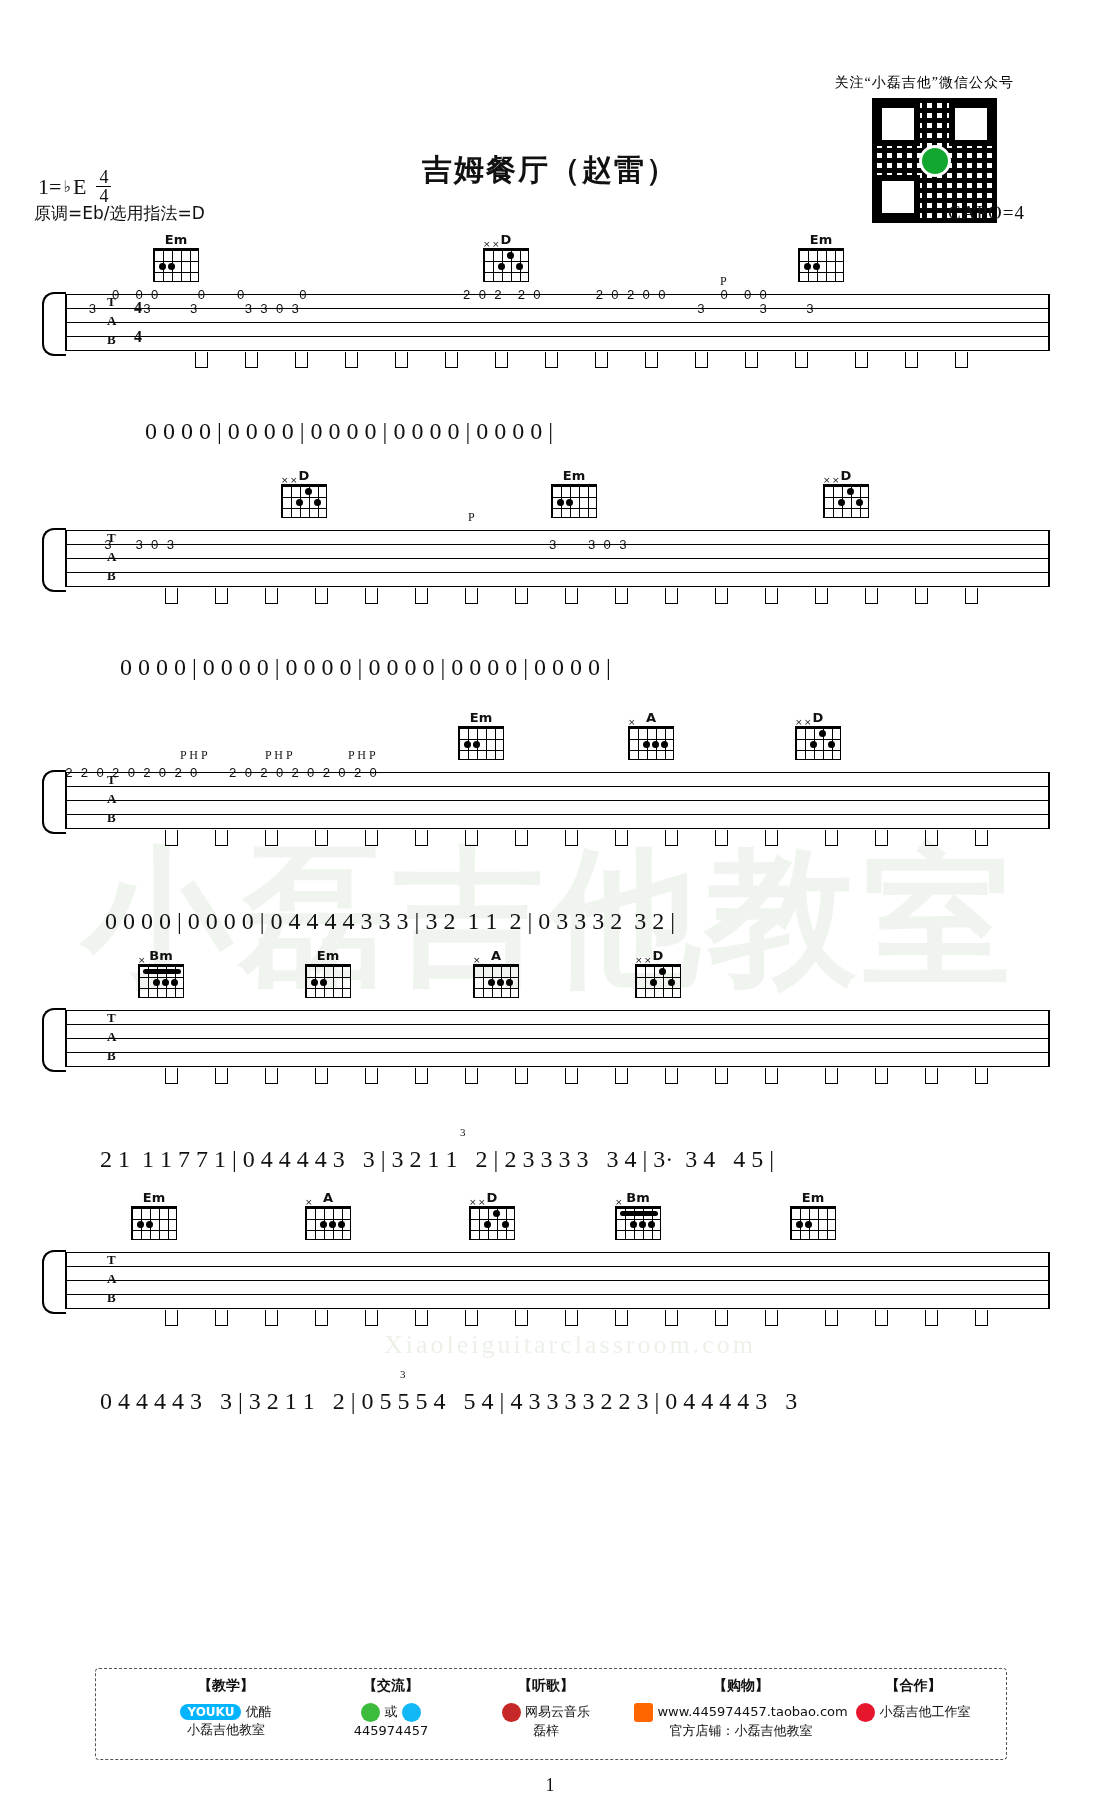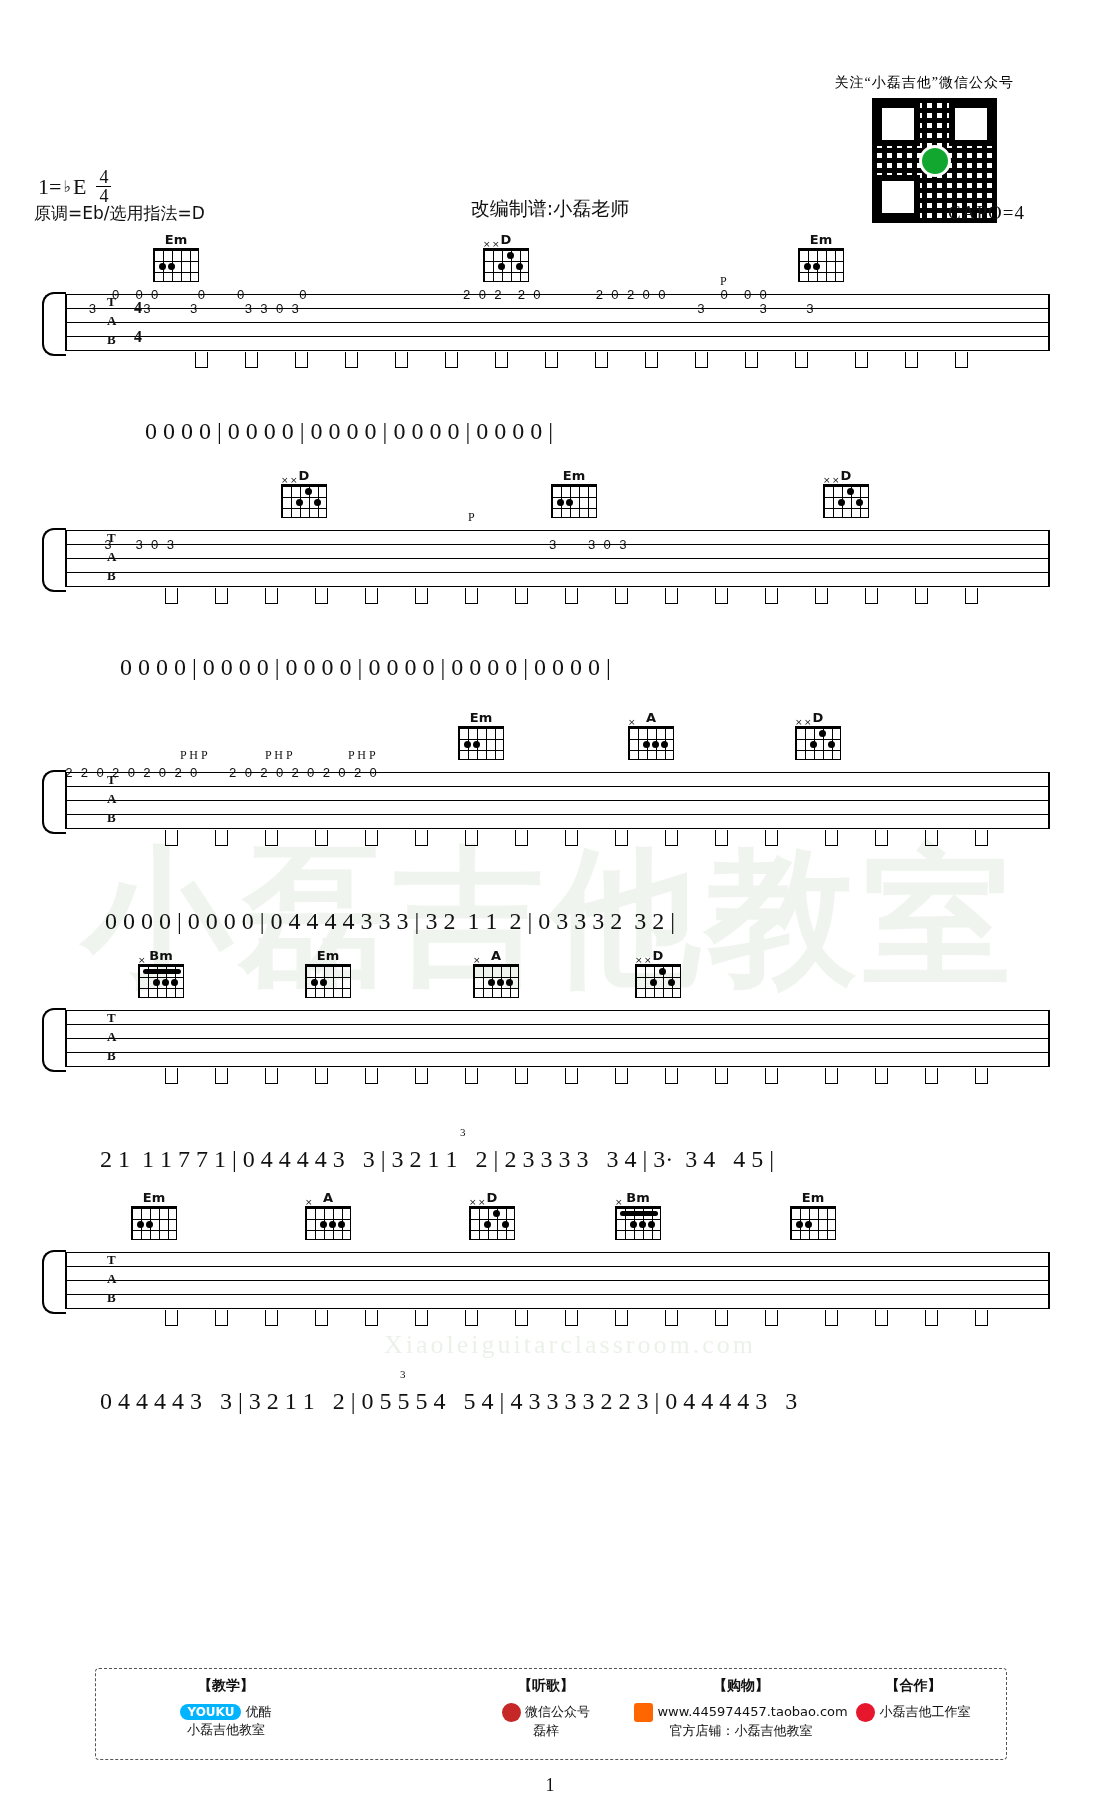--- a/index.html
+++ b/index.html
@@ -178,21 +178,21 @@
   <div class="key">
     <span>1=</span>
       <span class="flat">♭</span>
       <span>E</span>
     <span class="frac">
       <span class="num">4</span>
       <span>4</span>
     </span>
   </div>
 
-  <div class="subtitle">改编制谱:小磊老师</div>
+  <div class="title">吉姆餐厅（赵雷）</div>
   <div class="orig">原调=Eb/选用指法=D</div>
   <div class="capo">CAPO=4</div>
 
   <div class="system" style="top:232px;height:210px;">
 
     <div class="chord" style="left:120px;top:0;">
       <div class="nm">Em</div>
       <div class="grid">
           <div class="dot" style="left:5px;top:13px;"></div>
           <div class="dot" style="left:14px;top:13px;"></div>
@@ -563,26 +563,35 @@
   <div class="footer">
     <div class="fcol" style="left:10px;width:240px;">
       <div class="hd">【教学】</div>
       <div class="bd">
         <span class="bdg-youku">YOUKU</span>
         <span>优酷</span>
       </div>
       <div class="bd">小磊吉他教室</div>
     </div>
 
+    <div class="fcol" style="left:200px;width:190px;">
+      <div class="hd">【交流】</div>
+      <div class="bd">
+        <span class="bdg-circle" style="background:#3dbb3d;"></span>
+        <span>或</span>
+        <span class="bdg-circle" style="background:#12b7f5;"></span>
+      </div>
+      <div class="bd">445974457</div>
+    </div>
 
     <div class="fcol" style="left:355px;width:190px;">
       <div class="hd">【听歌】</div>
       <div class="bd">
         <span class="bdg-circle" style="background:#c62828;"></span>
-        <span>微信公众号</span>
+        <span>网易云音乐</span>
       </div>
       <div class="bd">磊梓</div>
     </div>
 
     <div class="fcol" style="left:495px;width:300px;">
       <div class="hd">【购物】</div>
       <div class="bd">
         <span class="bdg-circle" style="background:#ff6600;border-radius:3px;"></span>
         <span>www.445974457.taobao.com</span>
       </div>

